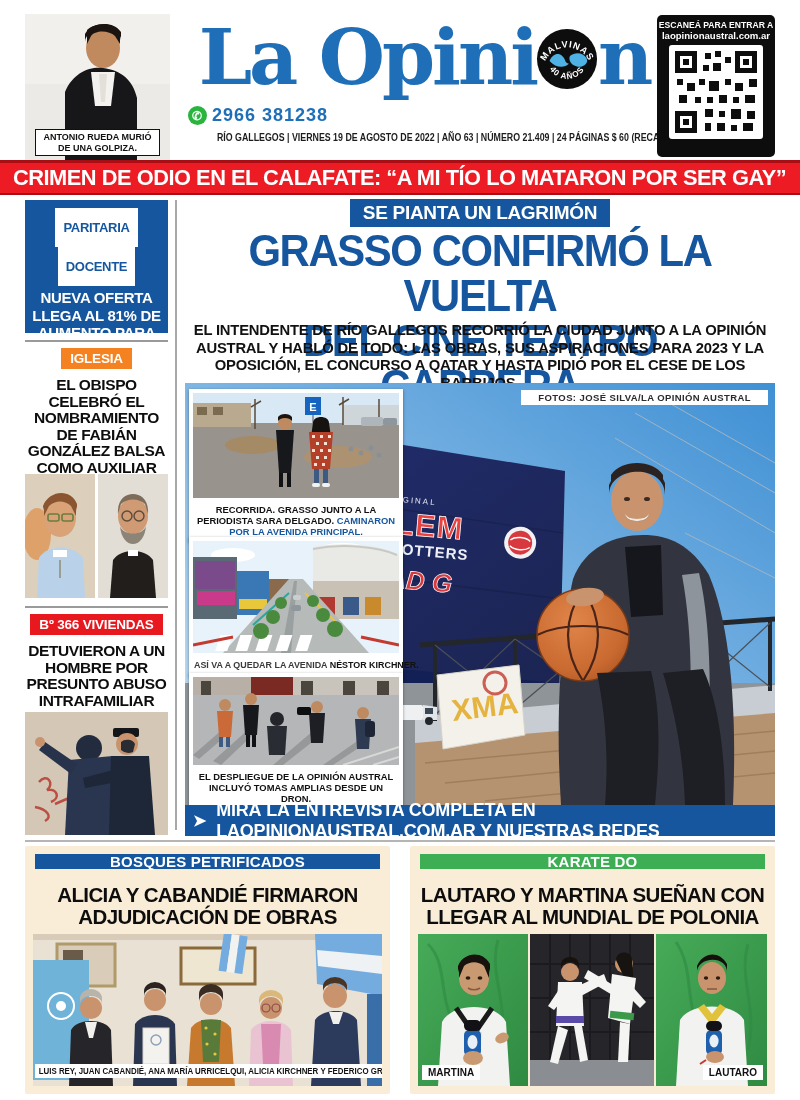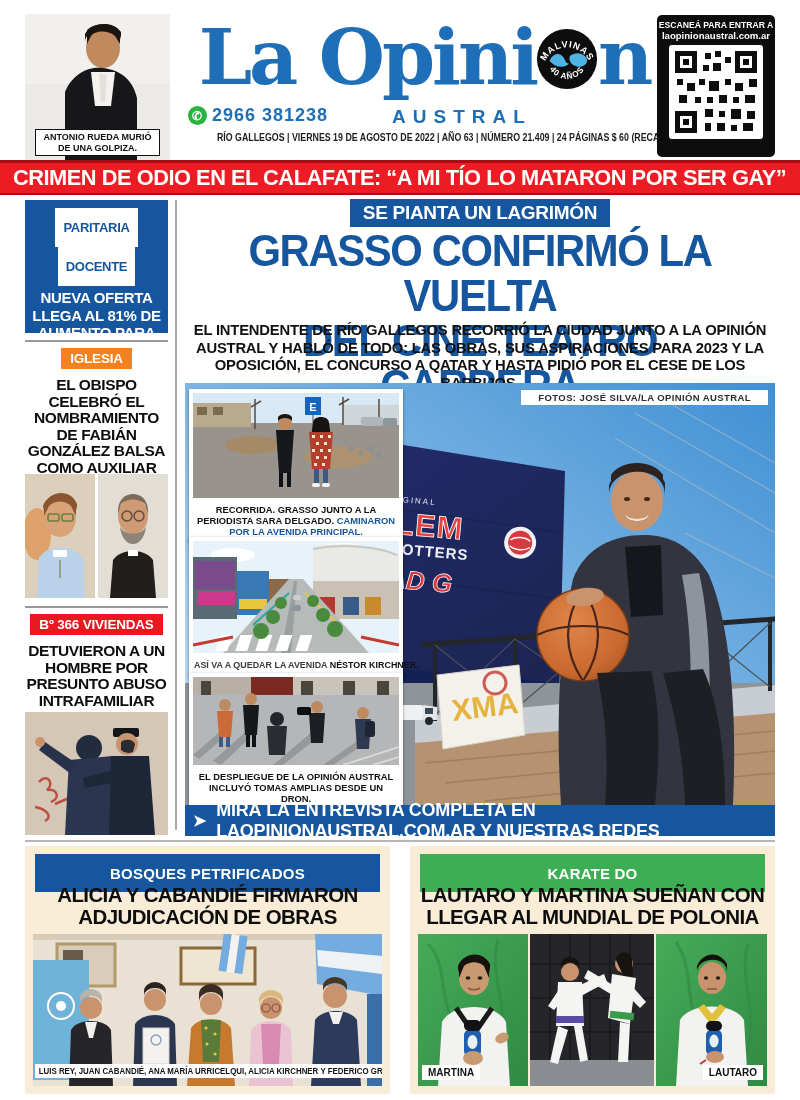--- a/index.html
+++ b/index.html
@@ -55,21 +55,21 @@
           font-size:9.5px;padding:2px 17px;letter-spacing:.4px;}
   .inset{position:absolute;left:4px;background:#fff;box-shadow:0 1px 3px rgba(0,0,0,.4);padding:4px;}
   .inset-cap{font-size:9.4px;font-weight:bold;color:#111;line-height:10.8px;text-align:center;padding:3px 1px 1px;}
   .cap-blue{color:#15569e;}
   .cta{left:185px;top:805px;width:590px;height:31px;background:#15569e;display:flex;align-items:center;
        color:#fff;font-weight:bold;font-size:18px;letter-spacing:-.2px;}
   .cta .arrow{margin:0 10px 0 8px;font-size:16px;}
   .hrule{left:25px;top:840px;width:750px;height:1.5px;background:#b5b5b5;}
   
   .panel{top:846px;width:365px;height:248px;background:#f9edd8;border-radius:2px;}
-  .panel-bar{position:absolute;left:10px;right:10px;top:8px;height:38px;display:flex;align-items:center;
+  .panel-bar{position:absolute;left:10px;right:10px;top:8px;height:15px;display:flex;align-items:center;
              justify-content:center;color:#fff;font-weight:bold;font-size:15px;letter-spacing:.2px;}
   .panel-head{position:absolute;left:6px;right:6px;top:38px;text-align:center;color:#0d0d0d;font-weight:bold;
               font-size:20.5px;line-height:22px;letter-spacing:-.6px;}
   .panel-photo{position:absolute;left:8px;top:88px;width:349px;height:152px;overflow:hidden;}
   .pcap{position:absolute;left:2px;bottom:8px;background:#fff;color:#111;font-weight:bold;font-size:8.6px;
         padding:2px 4px;white-space:nowrap;transform:scaleX(.92);transform-origin:left;}
   .klabel{position:absolute;background:#fff;color:#111;font-weight:bold;font-size:10px;padding:2px 6px;}
 </style>
 </head>
 <body>
@@ -100,21 +100,20 @@
         <path id="arcB" d="M12,38 A21,21 0 0 0 52,38"></path>
       </defs>
       <text font-size="9.5" font-weight="bold" fill="#fff" font-family="Liberation Sans,sans-serif" letter-spacing="1">
         <textPath href="#arcT" startOffset="50%" text-anchor="middle">MALVINAS</textPath>
       </text>
       <text font-size="8.5" font-weight="bold" fill="#fff" font-family="Liberation Sans,sans-serif" letter-spacing="1">
         <textPath href="#arcB" startOffset="50%" text-anchor="middle">40 AÑOS</textPath>
       </text>
     </svg><span>n</span>
   </div>
-  <div class="abs austral">AUSTRAL</div>
 
   <div class="abs wapp">
     <span class="wapp-ic">✆</span>
     <span>2966 381238</span>
   </div>
 
   <div class="abs dateline">RÍO GALLEGOS | VIERNES 19 DE AGOSTO DE 2022 | AÑO 63 | NÚMERO 21.409 | 24 PÁGINAS $ 60 (RECARGO INTERIOR $ 3)</div>
 
   <div class="abs qr-box">
     <div class="qr-t1">ESCANEÁ PARA ENTRAR A</div>

